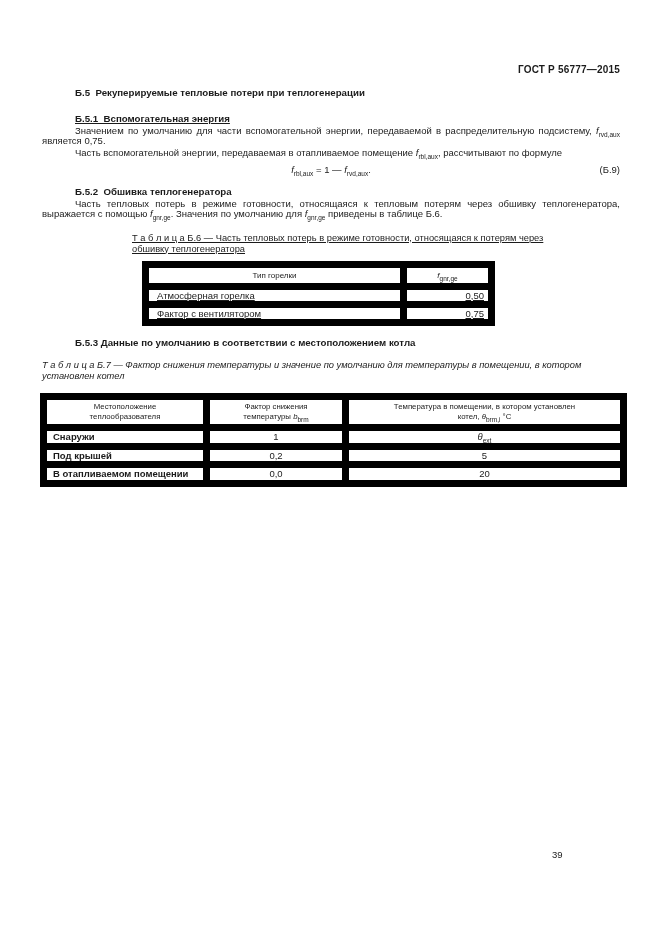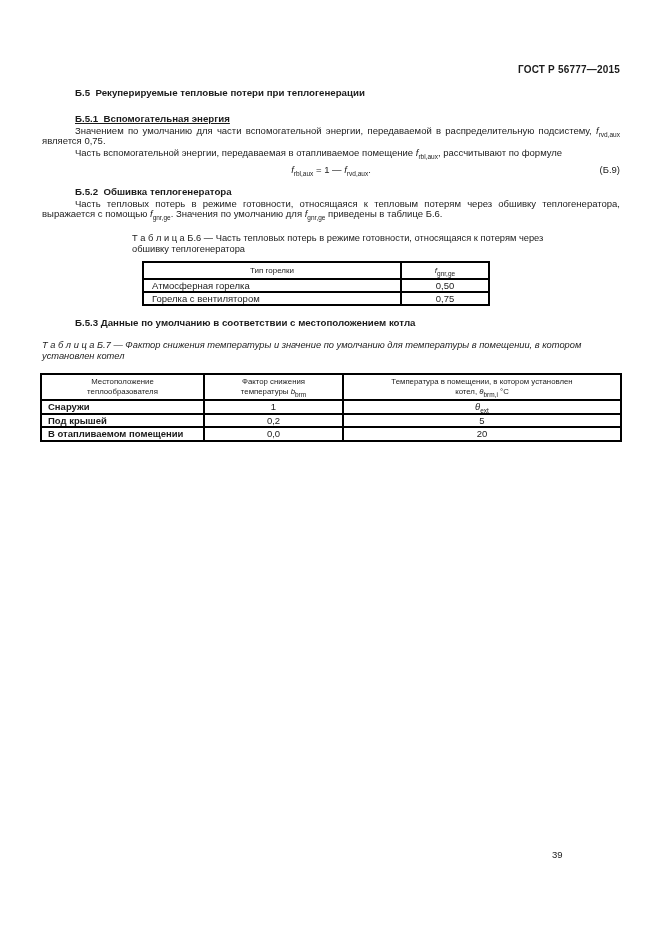--- a/index.html
+++ b/index.html
@@ -46,38 +46,38 @@
     text-align: center;
     font-size: 9.5px;
     line-height: 11px;
   }
   .formula-num { position: absolute; right: 0; top: 0; padding-left: 12px; }
   .tbl-caption {
     font-size: 9.3px;
     line-height: 11px;
     margin: 13px 0 0 0;
   }
-  .caption-b6 { margin-left: 90px; margin-right: 72px; margin-top: 13px; }
+  .caption-b6 { margin-left: 90px; margin-right: 72px; margin-top: 13px; text-decoration: underline; }
   .caption-b7 { margin-top: 12px; font-style: italic; }
   table.tbl {
     border-collapse: collapse;
     border: 2px solid #000;
     table-layout: fixed;
   }
   .tbl th, .tbl td {
-    border: 2px solid #000000;
+    border: 7px solid #000000;
     font-weight: normal;
     overflow: hidden;
   }
   .tbl thead th { border-bottom: 2px solid #000; text-align: center; vertical-align: middle; }
   .tbl-b6 { width: 346px; margin-left: 100px; margin-top: 6px; }
   .tbl-b6 thead th { font-size: 8px; height: 13px; padding: 1px 2px; }
-  .tbl-b6 td { font-size: 9.5px; height: 11px; padding: 0 4px; }
+  .tbl-b6 td { font-size: 9.5px; height: 11px; padding: 0 4px; text-decoration: underline; }
   .tbl-b6 td.c-type { text-align: left; padding-left: 8px; }
-  .tbl-b6 td.c-val { text-align: center; }
+  .tbl-b6 td.c-val { text-align: right; }
   .tbl-b7 { width: 580px; margin-left: -2px; margin-top: 11px; }
   .tbl-b7 thead th { font-size: 7.8px; line-height: 10px; padding: 2px 14px; }
   .tbl-b7 td { font-size: 9.5px; height: 11.5px; padding: 0 3px; }
   .tbl-b7 td.c-loc { text-align: left; padding-left: 6px; font-weight: bold; }
   .tbl-b7 td.c-mid, .tbl-b7 td.c-tmp { text-align: center; }
   .page-num {
     position: absolute;
     top: 849px; left: 552px;
     font-size: 9.5px;
   }
@@ -119,21 +119,21 @@
           <th>Тип горелки</th>
           <th><span class="var">f</span><sub class="sub">gnr,ge</sub></th>
         </tr>
       </thead>
       <tbody>
         <tr>
           <td class="c-type">Атмосферная горелка</td>
           <td class="c-val">0,50</td>
         </tr>
         <tr>
-          <td class="c-type">Горелка с вентилятором</td>
+          <td class="c-type">Фактор с вентилятором</td>
           <td class="c-val">0,75</td>
         </tr>
       </tbody>
     </table>
 
     <p class="heading h-b53">Б.5.3 Данные по умолчанию в соответствии с местоположением котла</p>
 
     <p class="tbl-caption caption-b7">Т а б л и ц а Б.7 — Фактор снижения температуры и значение по умолчанию для температуры в помещении, в котором установлен котел</p>
 
     <table class="tbl tbl-b7">

